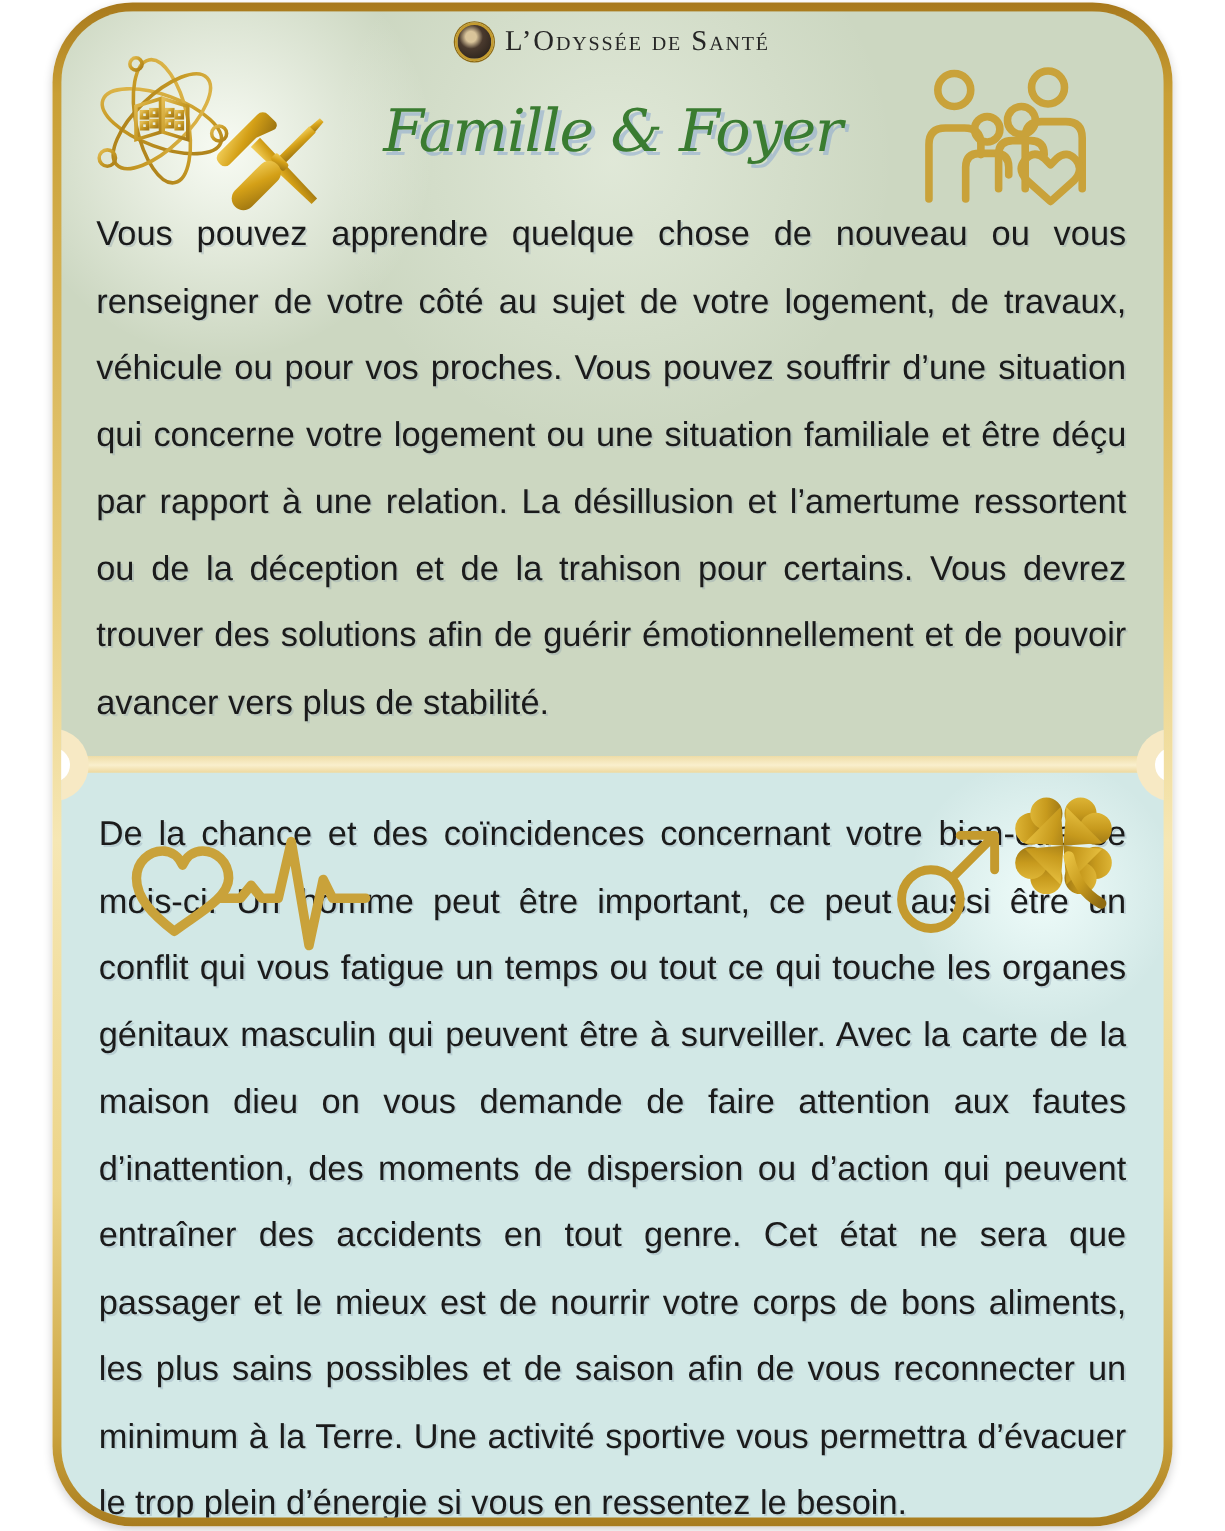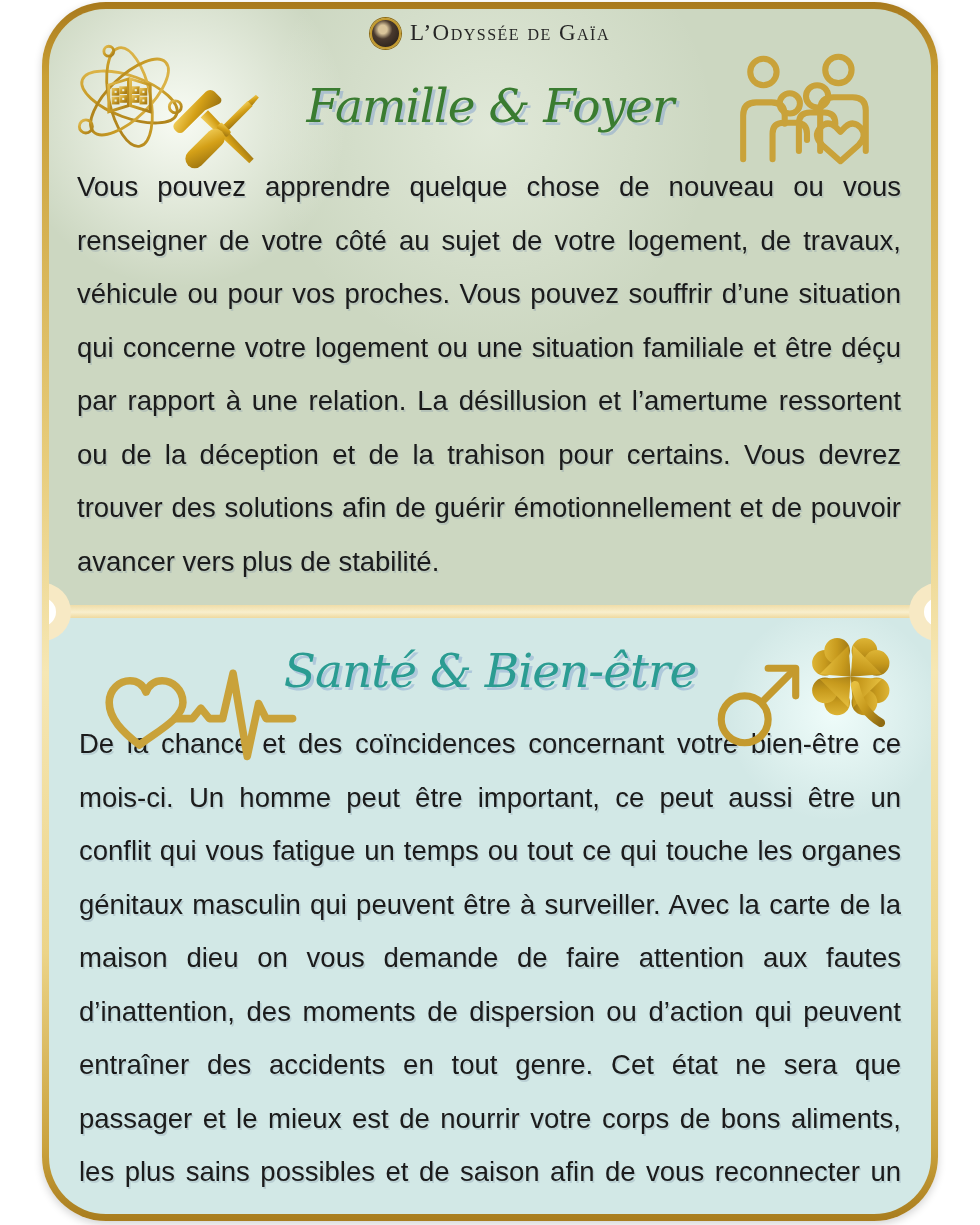--- a/index.html
+++ b/index.html
@@ -104,21 +104,21 @@
 </head>
 <body>
 
 <div class="frame">
   <div class="inner">
 
     <div class="section section-famille">
 
       <div class="brand-bar">
         <span class="brand-logo"></span>
-        <span class="brand-title">L’Odyssée de Gaïa</span>
+        <span class="brand-title">L’Odyssée de Santé</span>
       </div>
 
       <svg class="icon icon-atom-book" viewBox="0 0 110 110">
         <defs>
           <linearGradient id="ga" x1="0" y1="0" x2="1" y2="1">
             <stop offset="0" stop-color="#e3bd55"></stop>
               <stop offset="0.5" stop-color="#c79a25"></stop>
               <stop offset="1" stop-color="#a87c18"></stop>
           </linearGradient>
         </defs>
@@ -231,19 +231,18 @@
           </g>
           <g transform="rotate(315 52 50)">
             <circle cx="44" cy="24" r="12"></circle>
               <circle cx="60" cy="24" r="12"></circle>
             <polygon points="33,28 71,28 52,50"></polygon>
           </g>
           <path d="M56 58 C60 76 68 86 80 93" fill="none" stroke="url(#gc)" stroke-width="8" stroke-linecap="round"></path>
         </g>
       </svg>
 
-      <div class="script-title title-sante">Santé &amp; Bien-être</div>
 
       <p class="body-text body-sante">De la chance et des coïncidences concernant votre bien-être ce mois-ci. Un homme peut être important, ce peut aussi être un conflit qui vous fatigue un temps ou tout ce qui touche les organes génitaux masculin qui peuvent être à surveiller. Avec la carte de la maison dieu on vous demande de faire attention aux fautes d’inattention, des moments de dispersion ou d’action qui peuvent entraîner des accidents en tout genre. Cet état ne sera que passager et le mieux est de nourrir votre corps de bons aliments, les plus sains possibles et de saison afin de vous reconnecter un minimum à la Terre. Une activité sportive vous permettra d’évacuer le trop plein d’énergie si vous en ressentez le besoin.</p>
     </div>
 
   </div>
 </div>
 
 </body></html>

